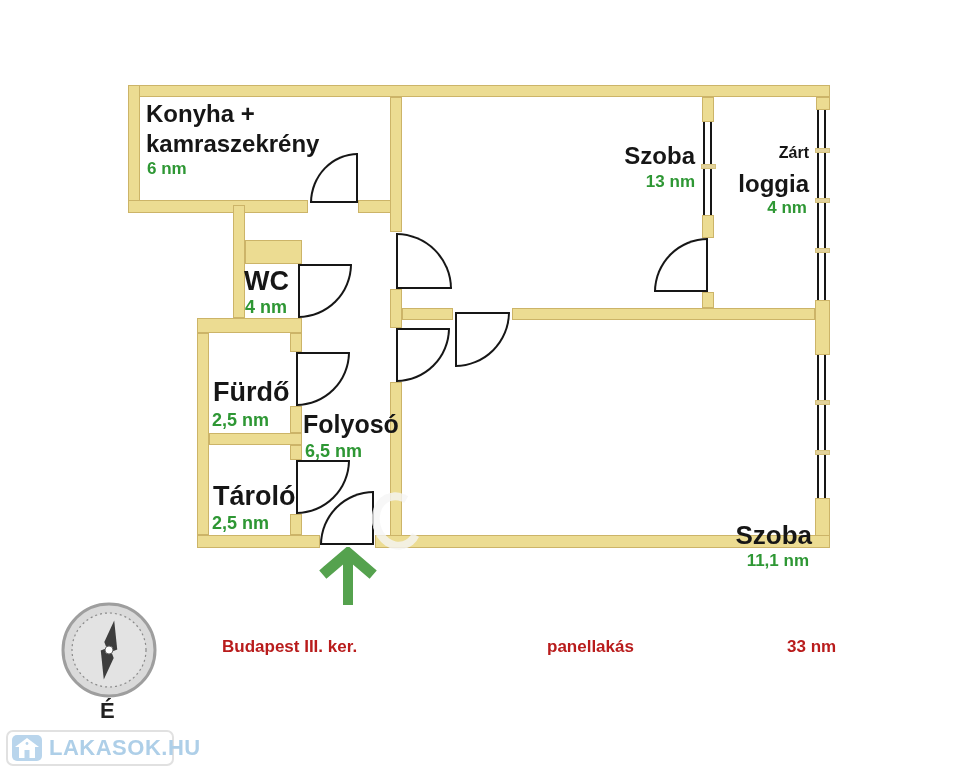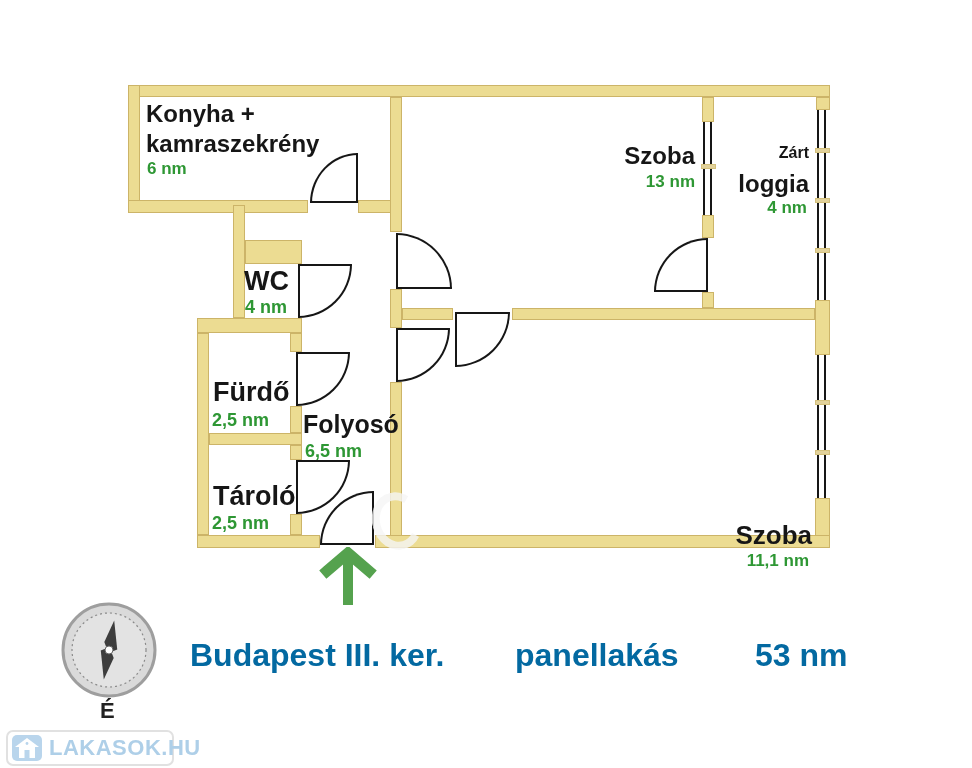--- a/index.html
+++ b/index.html
@@ -13,21 +13,21 @@
   
   .door{position:absolute;background:#fff;border:2px solid #161616;box-sizing:border-box;z-index:3;}
   .door.tl{border-radius:100% 0 0 0;}
   .door.tr{border-radius:0 100% 0 0;}
   .door.br{border-radius:0 0 100% 0;}
   
   .lbl{position:absolute;font-weight:bold;color:#161616;white-space:nowrap;z-index:4;}
   .area{position:absolute;font-weight:bold;color:#2e9734;white-space:nowrap;z-index:4;text-align:center;}
   .right{text-align:right;margin-top:40px;}
   .disclaimer{position:absolute;left:126px;top:226px;font-size:20px;line-height:31px;font-weight:bold;color:#8c8c8c;z-index:4;}
-  .caption{position:absolute;top:637px;font-size:32px;font-weight:bold;color:#0369a1;z-index:4;white-space:nowrap;}
+  .caption{position:absolute;top:637px;font-size:17px;font-weight:bold;color:#b91c1c;z-index:4;white-space:nowrap;margin-left:32px;}
   
   .wm{position:absolute;left:372px;top:492px;width:34px;height:42px;border:8px solid rgba(245,245,245,.8);
       border-right-color:transparent;border-radius:50%;transform:rotate(-15deg);z-index:5;}
   
   #compass{position:absolute;left:58px;top:598px;z-index:4;}
   #compass-label{position:absolute;left:100px;top:698px;font-size:22px;font-weight:bold;color:#222;z-index:4;}
   
   #arrow{position:absolute;left:319px;top:547px;z-index:4;}
   
   #logo{position:absolute;left:6px;top:730px;width:168px;height:36px;background:#fff;border:2px solid #e1e1e1;
@@ -130,21 +130,21 @@
     <g transform="rotate(10 51 52)" fill="#3d3d3d">
       <polygon points="51,22 59,50 51,55 45,45"></polygon>
       <polygon points="51,82 43,54 51,49 57,59"></polygon>
     </g>
     <circle cx="51" cy="52" r="4" fill="#fff" stroke="#666" stroke-width="1"></circle>
   </svg>
   <div id="compass-label">É</div>
 
   <div class="caption" style="left:190px">Budapest III. ker.</div>
   <div class="caption" style="left:515px">panellakás</div>
-  <div class="caption" style="left:755px">53 nm</div>
+  <div class="caption" style="left:755px">33 nm</div>
 
   <div id="logo">
     <div class="house">
       <svg width="30" height="26" viewBox="0 0 30 26">
         <polygon points="15,3 27,12 3,12" fill="#fff"></polygon>
         <rect x="7" y="12" width="16" height="11" fill="#fff"></rect>
         <rect x="12.5" y="15" width="5" height="8" fill="#b9d5ec"></rect>
         <circle cx="15" cy="8.5" r="1.4" fill="#b9d5ec"></circle>
       </svg>
     </div>

